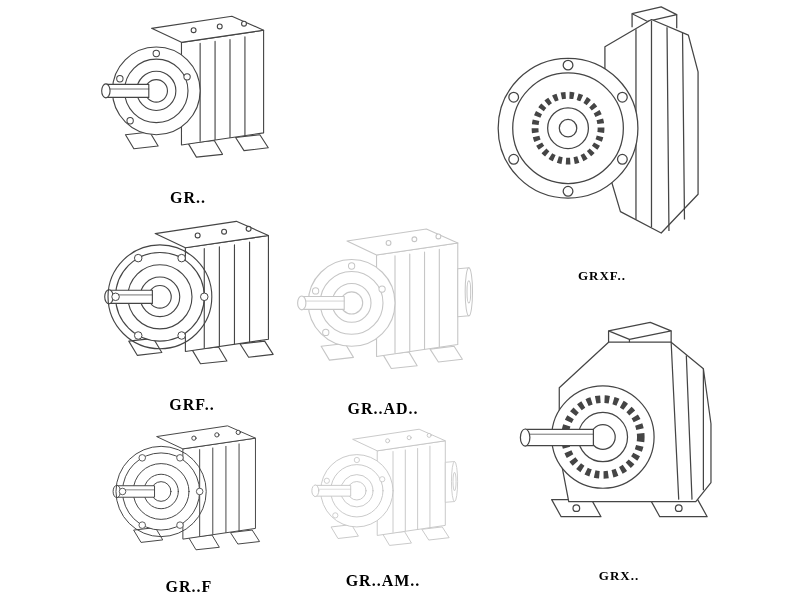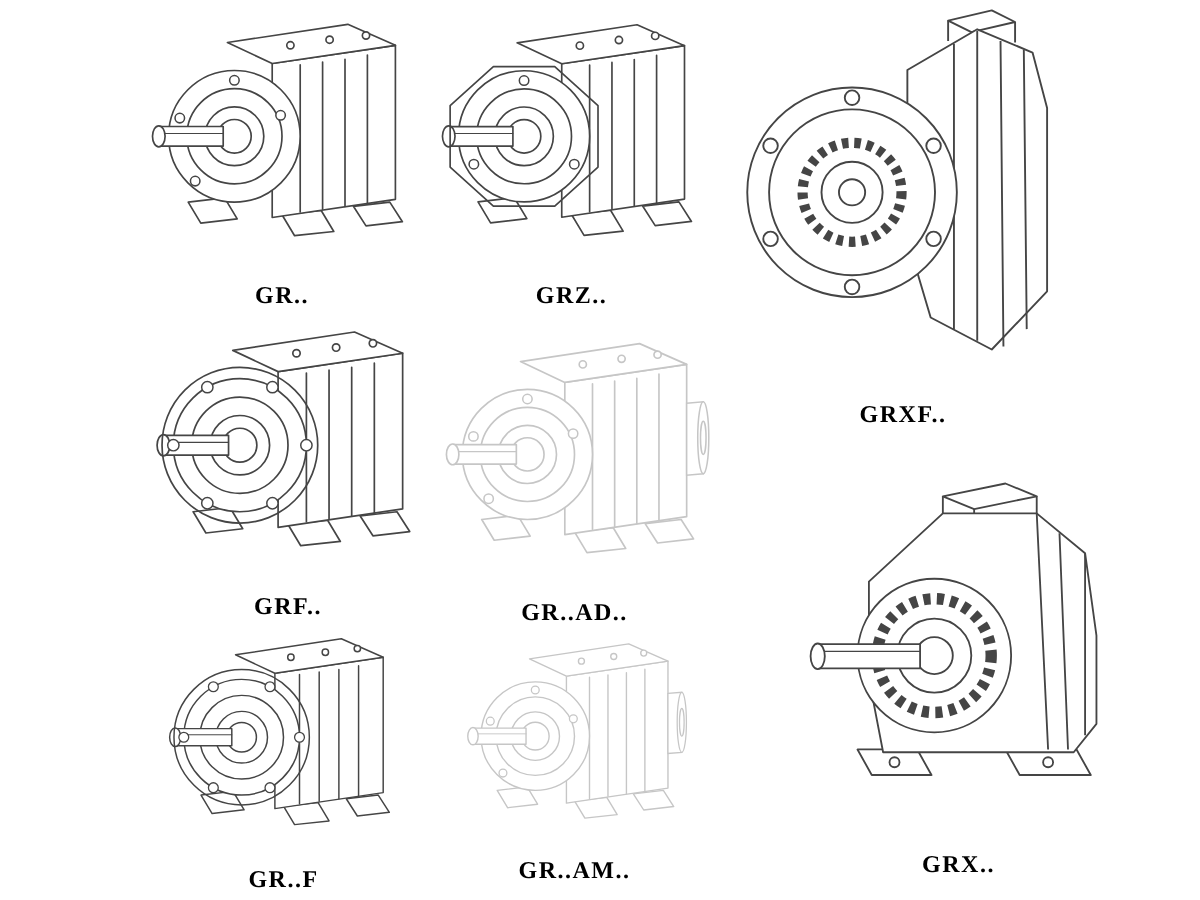--- a/index.html
+++ b/index.html
@@ -32,21 +32,21 @@
   .figure .label {
     margin-top: 2px;
     font-weight: bold;
     font-size: 16px;
     letter-spacing: 1px;
     color: var(--color-label, #000000);
     font-family: "Liberation Serif", serif;
     white-space: nowrap;
   }
   .figure.large .label {
-    font-size: 16px;
+    font-size: 13px;
   }
   .defs-holder {
     position: absolute;
     width: 0;
     height: 0;
     overflow: hidden;
   }
 </style>
 </head>
 <body>
@@ -155,26 +155,20 @@
 
 <div class="canvas">
 
   <div class="figure" id="fig-gr" style="left:92px; top:5px;">
     <svg class="drawing" width="192" height="182" viewBox="0 0 200 195">
         <use href="#g-r"></use>
       </svg>
     <div class="label">GR..</div>
   </div>
 
-  <div class="figure" id="fig-grz" style="left:288px; top:5px;">
-    <svg class="drawing" width="186" height="182" viewBox="0 0 200 195">
-        <use href="#g-rz"></use>
-      </svg>
-    <div class="label">GRZ..</div>
-  </div>
 
   <div class="figure large" id="fig-grxf" style="left:488px; top:4px;">
     <svg class="drawing" width="228" height="262" viewBox="0 0 230 270">
         <use href="#g-rxf"></use>
       </svg>
     <div class="label">GRXF..</div>
   </div>
 
   <div class="figure" id="fig-grf" style="left:94px; top:210px;justify-content:space-between;">
     <svg class="drawing" width="196" height="184" viewBox="0 0 200 195">
@@ -183,21 +177,21 @@
     <div class="label">GRF..</div>
   </div>
 
   <div class="figure phantom" id="fig-grad" style="left:286px; top:218px;text-align:right;">
     <svg class="drawing" width="194" height="180" viewBox="0 0 200 195">
         <use href="#g-rad"></use>
       </svg>
     <div class="label">GR..AD..</div>
   </div>
 
-  <div class="figure large" id="fig-grx" style="left:527px; top:310px;align-items:center;">
+  <div class="figure large" id="fig-grx" style="left:507px; top:310px;align-items:center;">
     <svg class="drawing" width="224" height="256" viewBox="0 0 230 270">
         <use href="#g-rx"></use>
       </svg>
     <div class="label">GRX..</div>
   </div>
 
   <div class="figure" id="fig-grff" style="left:94px; top:416px;">
     <svg class="drawing" width="190" height="160" viewBox="0 0 200 195">
         <use href="#g-rf"></use>
       </svg>

